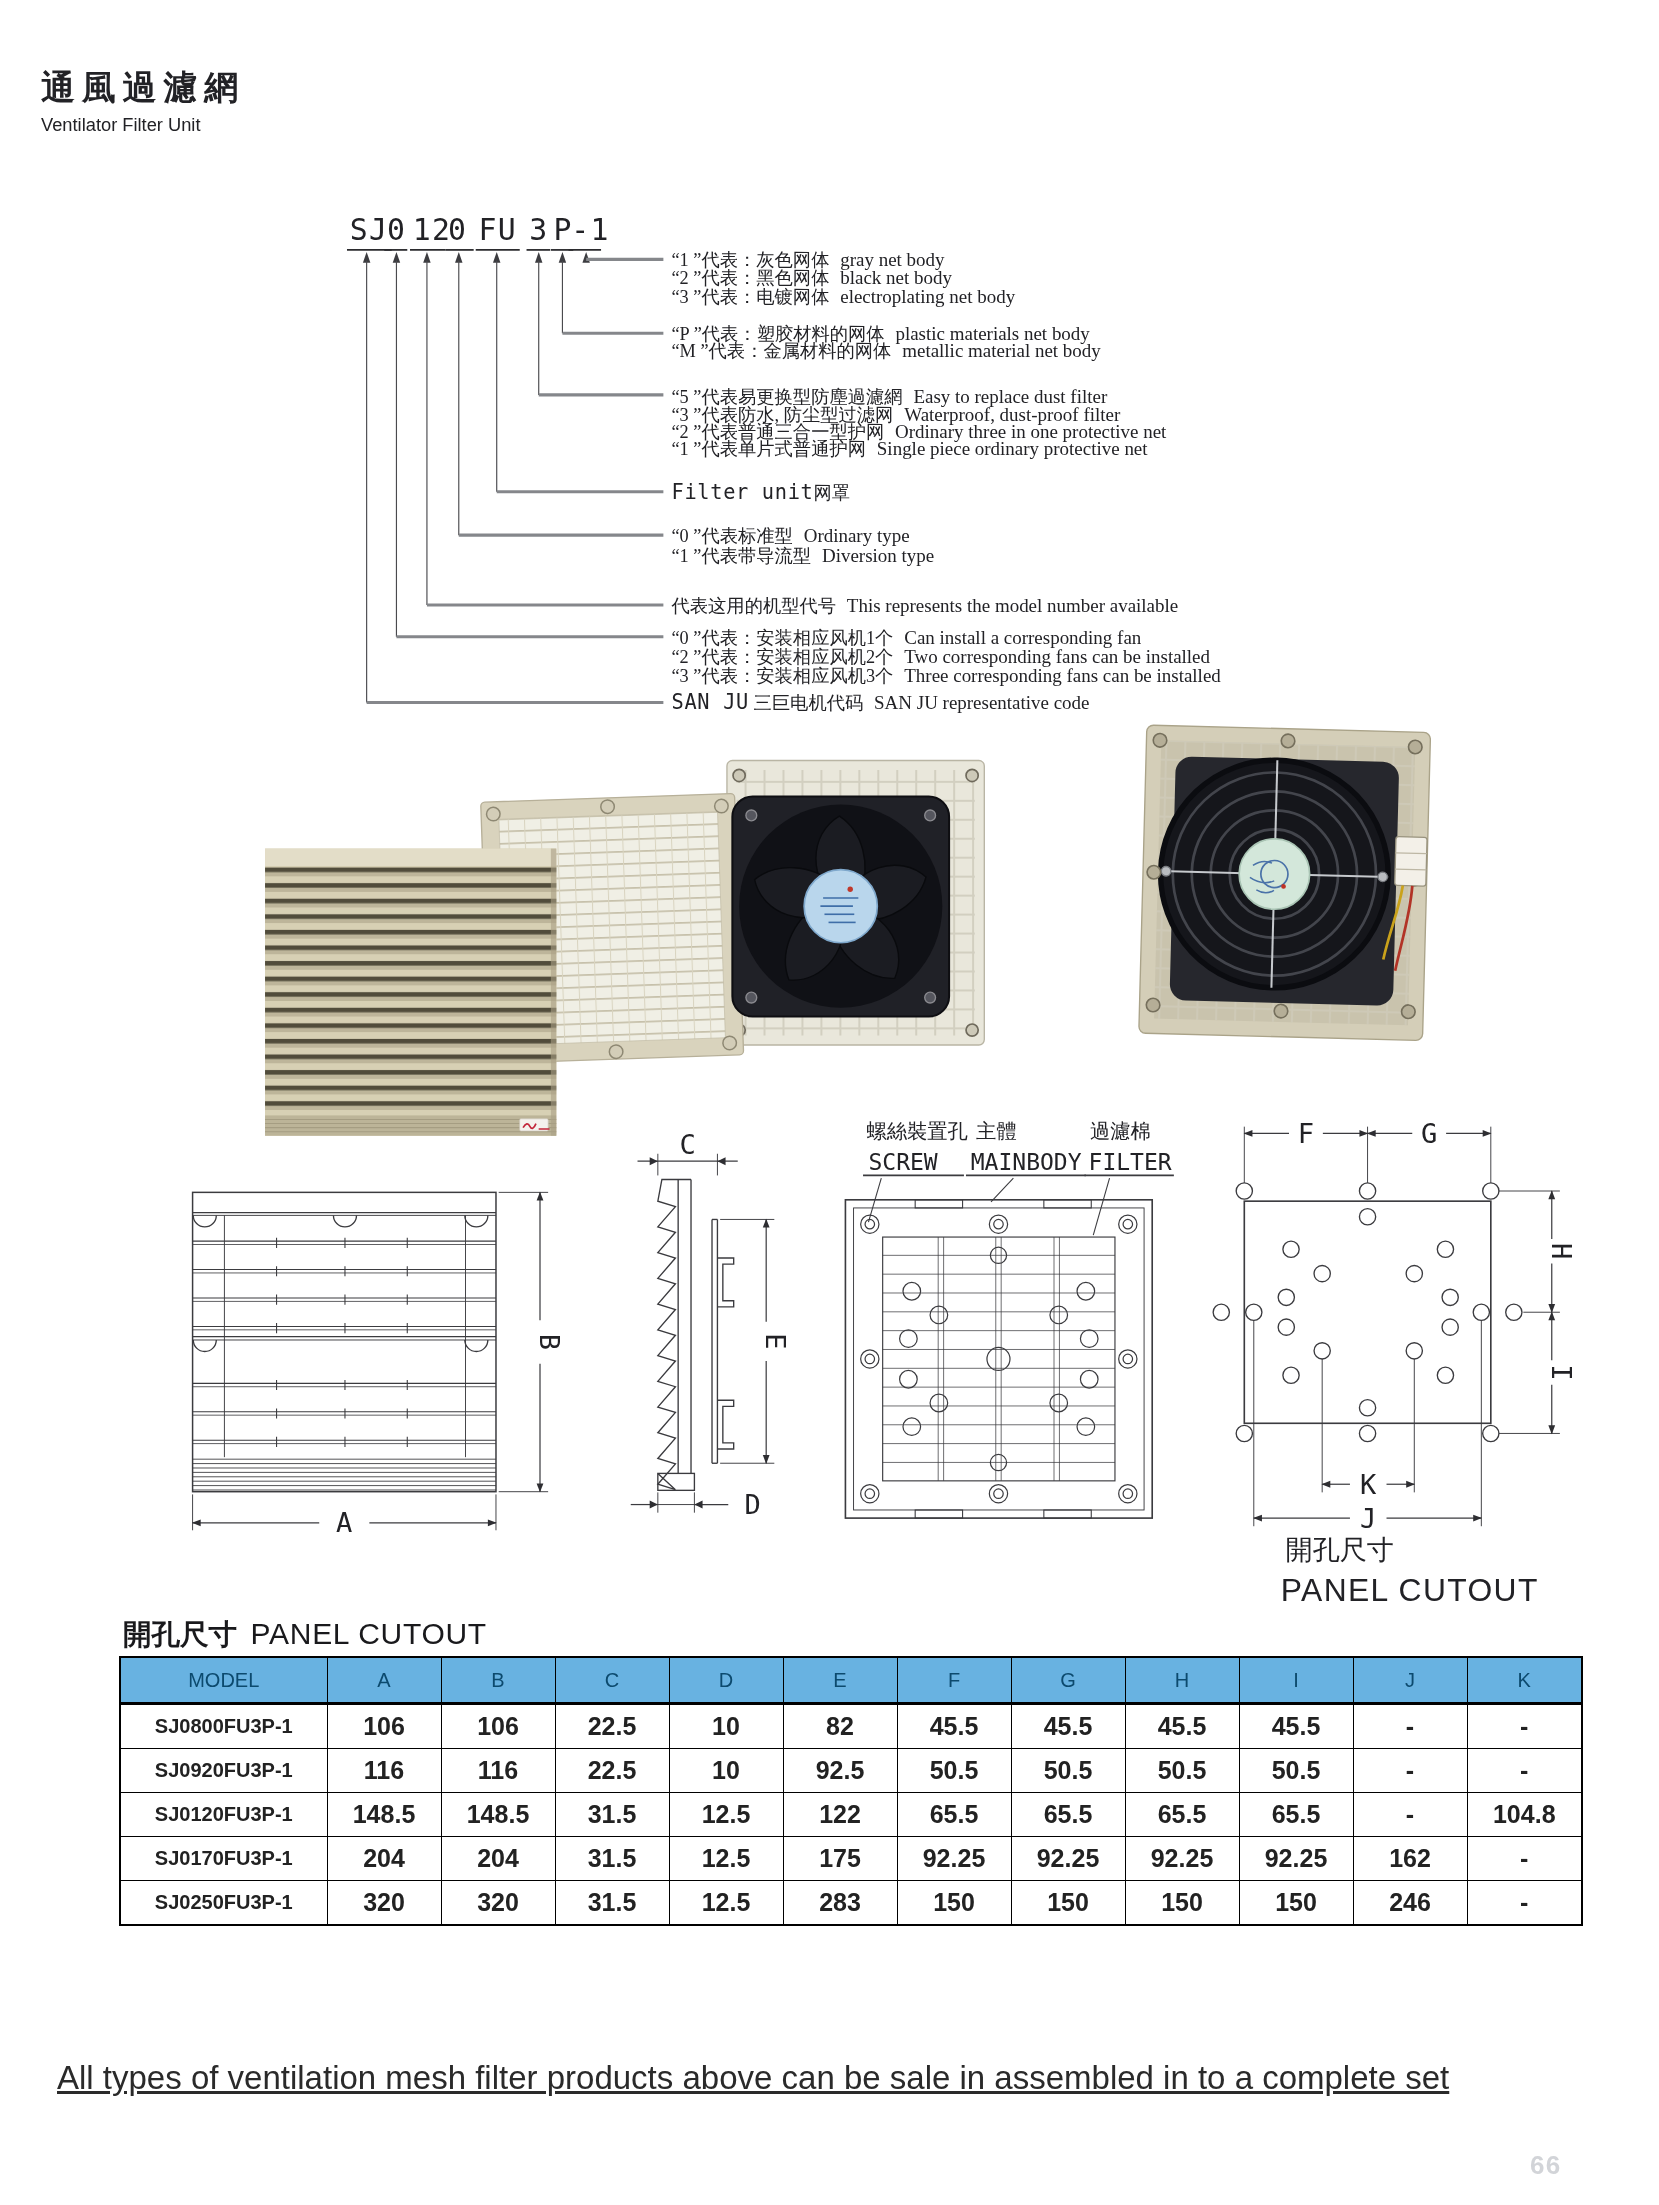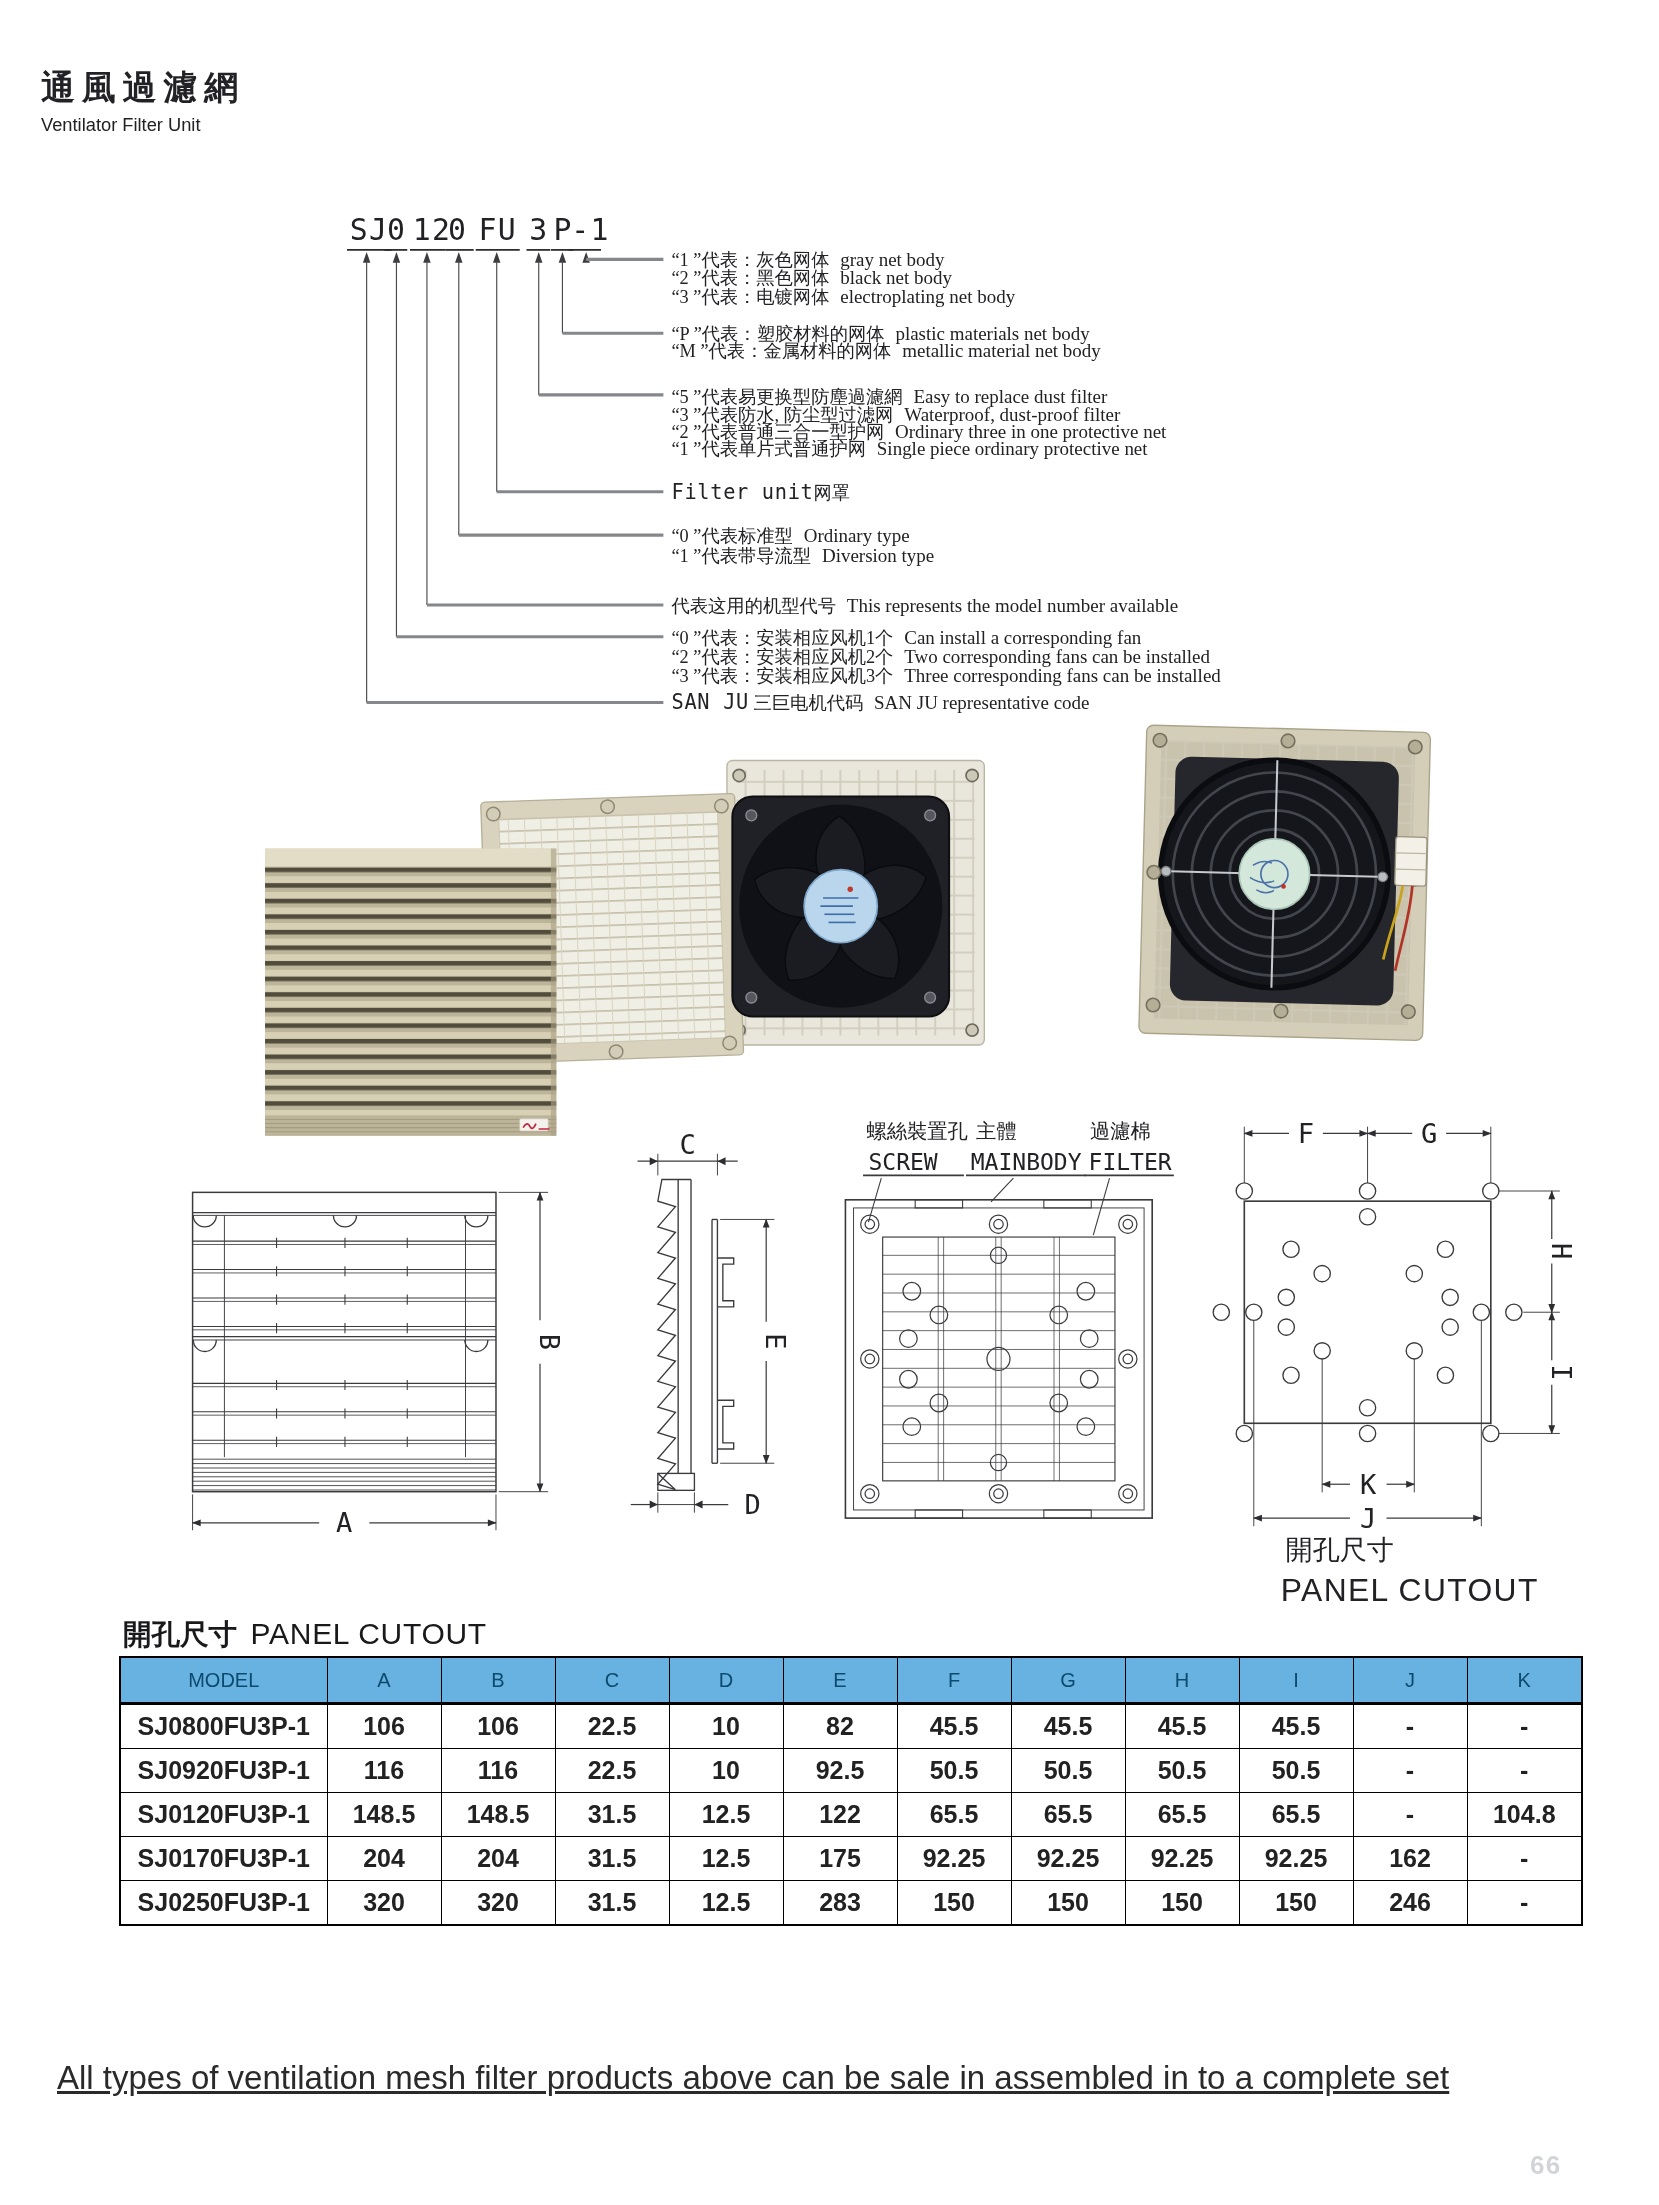--- a/index.html
+++ b/index.html
@@ -10,21 +10,21 @@
   .title-zh{font-size:34px;font-weight:700;letter-spacing:6.8px;color:#222226;}
   .title-en{font-size:18.3px;font-weight:500;margin-top:2.7px;color:#222226;}
   
   .tbl-title{display:flex;align-items:baseline;gap:13.6px;}
   .tbl-title .zh{font-size:28.5px;font-weight:700;color:#19191c;}
   .tbl-title .en{font-size:30px;font-weight:500;letter-spacing:0.7px;color:#19191c;}
   table.dims{border-collapse:collapse;table-layout:fixed;width:1462px;border:2.7px solid #000;background:#fff;}
   table.dims th{background:#68b2e1;font-size:20px;font-weight:500;height:42px;
                 border:1.4px solid #000;border-bottom:3.4px solid #000;color:#0c4a6e;}
   table.dims td{font-size:25px;font-weight:700;text-align:center;height:41px;border:1.4px solid #000;color:#222;}
-  table.dims td.model{font-size:25px;letter-spacing:0;}
+  table.dims td.model{font-size:20px;letter-spacing:0;}
   
   .foot-zh{font-size:30px;font-weight:700;letter-spacing:2px;color:#222;}
   .foot-en{font-size:33px;font-weight:400;line-height:1.38;color:#2a2a2a;width:1511px;}
   .pagenum{font-size:26px;color:#d2d4d8;font-weight:700;letter-spacing:1.4px;}
   svg text{fill:#222226;}
 </style>
 </head>
 <body>
 
 <div class="page">

